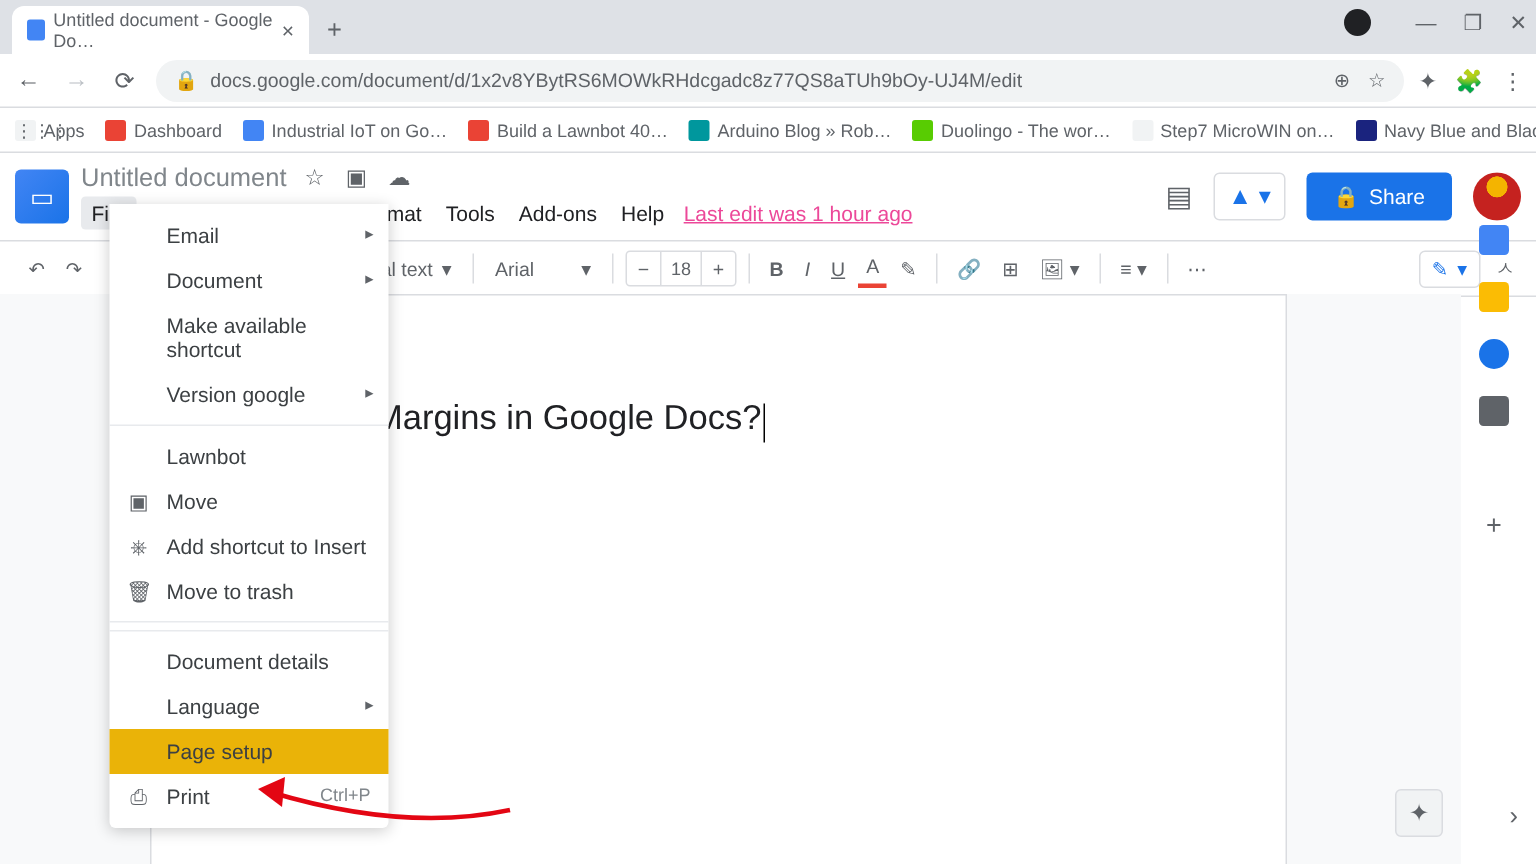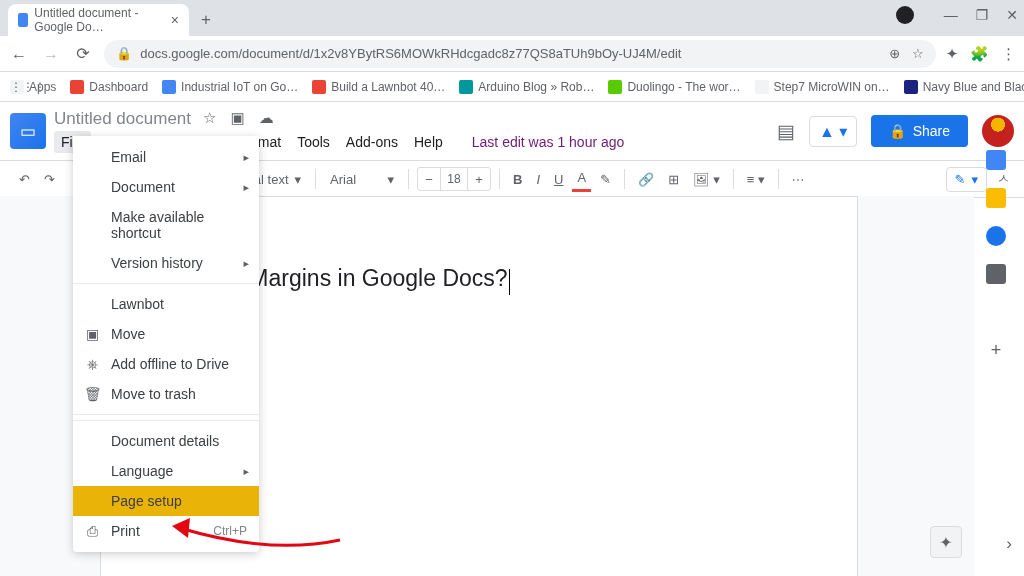--- a/index.html
+++ b/index.html
@@ -1,18 +1,18 @@
 <!DOCTYPE html>
 <html><head>
 <meta charset="utf-8">
 <style>
 *{box-sizing:border-box;margin:0;padding:0;font-family:Arial,sans-serif}
 body{width:1024px;height:576px;overflow:hidden;background:#fff;position:relative}
 .browser-chrome{height:36px;background:#dee1e6;display:flex;align-items:flex-end;position:relative}
-.tab{background:#fff;height:32px;margin-left:8px;border-radius:8px 8px 0 0;display:flex;align-items:center;padding:0 10px;font-size:12px;color:#5f6368;gap:6px;width:181px}
+.tab{background:#fff;height:32px;margin-left:8px;border-radius:8px 8px 0 0;display:flex;align-items:center;padding:0 10px;font-size:12px;color:#5f6368;gap:6px;width:198px}
 .tab-icon{width:14px;height:14px;background:#4285f4;display:inline-block;border-radius:2px}
 .tab-close{color:#5f6368;font-size:14px;margin-left:auto}
 .new-tab{width:26px;height:26px;display:flex;align-items:center;justify-content:center;color:#5f6368;font-size:17px;margin-left:4px;margin-bottom:3px}
 .win-controls{position:absolute;right:6px;top:6px;display:flex;gap:18px;color:#5f6368;font-size:14px;align-items:center}
 .incognito{width:18px;height:18px;background:#202124;border-radius:50%;margin-right:12px}
 .addr-bar{height:36px;background:#fff;display:flex;align-items:center;padding:0 8px;gap:10px;border-bottom:1px solid #dadce0}
 .nav-arrow{color:#5f6368;font-size:16px;width:22px;text-align:center}
 .nav-arrow.dis{color:#bdc1c6}
 .url-field{flex:1;background:#f1f3f4;height:28px;border-radius:14px;display:flex;align-items:center;padding:0 12px;font-size:13px;color:#5f6368;gap:8px}
 .url-icons{margin-left:auto;display:flex;gap:12px;color:#5f6368}
@@ -22,41 +22,41 @@
 .bm-icon{width:14px;height:14px;display:inline-block;border-radius:2px}
 .app-header{height:58px;display:flex;align-items:center;padding:6px 10px;gap:8px}
 .docs-logo{width:36px;height:36px;background:linear-gradient(135deg,#4285f4,#1a73e8);border-radius:4px;display:flex;align-items:center;justify-content:center;color:#fff;font-size:17px}
 .title-area{display:flex;flex-direction:column;gap:2px;flex:1}
 .title-row{display:flex;align-items:flex-start;gap:12px}
 .doc-title{font-size:17px;color:#80868b}
 .title-icons{display:flex;gap:14px;color:#5f6368;font-size:15px}
 .menu-bar{display:flex;gap:2px;font-size:14px;color:#202124;align-items:center}
 .menu-item{padding:3px 7px;cursor:pointer}
 .menu-item.active{background:#e8eaed;border-radius:3px}
-.last-edit{color:#701a75;margin-left:20px;font-size:14px}
+.last-edit{color:#ec4899;text-decoration:underline;margin-left:4px;font-size:14px}
 .header-right{display:flex;align-items:center;gap:14px}
 .share-btn{background:#1a73e8;color:#fff;padding:8px 18px;border-radius:4px;font-size:14px;display:flex;align-items:center;gap:6px;font-weight:500}
 .avatar{width:32px;height:32px;border-radius:50%;background:#c5221f;background-image:radial-gradient(circle at 50% 30%,#f4b400 25%,#c5221f 26%)}
 .toolbar{height:38px;border-top:1px solid #dadce0;border-bottom:1px solid #dadce0;display:flex;align-items:center;padding:0 14px;gap:4px;font-size:13px;color:#5f6368;position:relative}
 .tb-btn{padding:4px 5px;display:flex;align-items:center;gap:2px}
 .tb-sep{width:1px;height:20px;background:#dadce0;margin:0 4px}
 .tb-select{display:flex;align-items:center;gap:6px;padding:0 6px}
 .tb-font-size{display:flex;align-items:center;border:1px solid #dadce0;border-radius:3px;height:24px}
 .tb-fs-btn{width:22px;text-align:center;color:#5f6368}
 .tb-fs-val{width:28px;text-align:center;border-left:1px solid #dadce0;border-right:1px solid #dadce0;height:100%;line-height:22px;font-size:12px}
 .tb-right{margin-left:auto;display:flex;align-items:center;gap:10px}
 .edit-pill{display:flex;align-items:center;gap:6px;border:1px solid #dadce0;border-radius:4px;padding:4px 8px;color:#1a73e8}
 .ruler{height:16px;background:#fff;position:relative;border-bottom:1px solid #e8eaed;margin-left:80px;margin-right:60px;font-size:9px;color:#80868b}
 .ruler-tick{position:absolute;top:3px}
 .canvas-area{position:absolute;top:196px;left:0;right:50px;bottom:0;background:#f8f9fa;overflow:hidden}
 .page{position:absolute;left:100px;top:0;width:758px;background:#fff;border:1px solid #dadce0;height:500px;padding:68px 78px}
 .doc-text{font-size:23px;color:#202124;font-family:Arial}
 .cursor{display:inline-block;width:1px;height:26px;background:#000;vertical-align:middle;margin-left:1px}
 .dropdown{position:absolute;left:73px;top:136px;width:186px;background:#fff;box-shadow:0 2px 10px rgba(0,0,0,.2);z-index:100;font-size:14px;color:#3c4043;padding:6px 0;border-radius:0 0 4px 4px}
-.dd-item{padding:7px 14px 7px 38px;display:flex;align-items:center;position:relative;cursor:pointer}
+.dd-item{padding:7px 14px 7px 38px;display:flex;position:relative;cursor:pointer}
 .dd-item.highlighted{background:#eab308}
 .dd-icon{position:absolute;left:11px;width:17px;text-align:center;color:#5f6368}
 .dd-arrow{position:absolute;right:10px;color:#5f6368;font-size:11px}
 .dd-shortcut{position:absolute;right:12px;color:#80868b;font-size:12px}
 .dd-sep{height:1px;background:#e8eaed;margin:5px 0}
 .outline-btn{position:absolute;left:30px;top:216px;width:30px;height:30px;border:1px solid #dadce0;border-radius:3px;display:flex;align-items:center;justify-content:center;color:#5f6368}
 .sidepanel{position:absolute;right:8px;top:150px;width:40px;display:flex;flex-direction:column;gap:18px;align-items:center}
 .sp-icon{width:20px;height:20px;border-radius:3px}
 .explore-btn{position:absolute;right:62px;bottom:18px;width:32px;height:32px;background:#f1f3f4;border:1px solid #dadce0;border-radius:4px;display:flex;align-items:center;justify-content:center;color:#5f6368}
 .side-arrow{position:absolute;right:12px;bottom:22px;color:#5f6368;font-size:17px}
@@ -239,34 +239,34 @@
       <span class="dd-arrow">▸</span>
     </div>
   <div class="dd-item">
       <span>Document</span>
       <span class="dd-arrow">▸</span>
     </div>
   <div class="dd-item">
       <span>Make available shortcut</span>
     </div>
   <div class="dd-item">
-      <span>Version history</span>
+      <span>Version google</span>
       <span class="dd-arrow">▸</span>
     </div>
   <div class="dd-sep"></div>
   <div class="dd-item">
       <span>Lawnbot</span>
     </div>
   <div class="dd-item">
       <span class="dd-icon">▣</span>
       <span>Move</span>
     </div>
   <div class="dd-item">
       <span class="dd-icon">⎈</span>
-      <span>Add offline to Drive</span>
+      <span>Add shortcut to Insert</span>
     </div>
   <div class="dd-item">
       <span class="dd-icon">🗑</span>
       <span>Move to trash</span>
     </div>
   <div class="dd-sep"></div>
   <div class="dd-sep"></div>
   <div class="dd-item">
       <span>Document details</span>
     </div>

